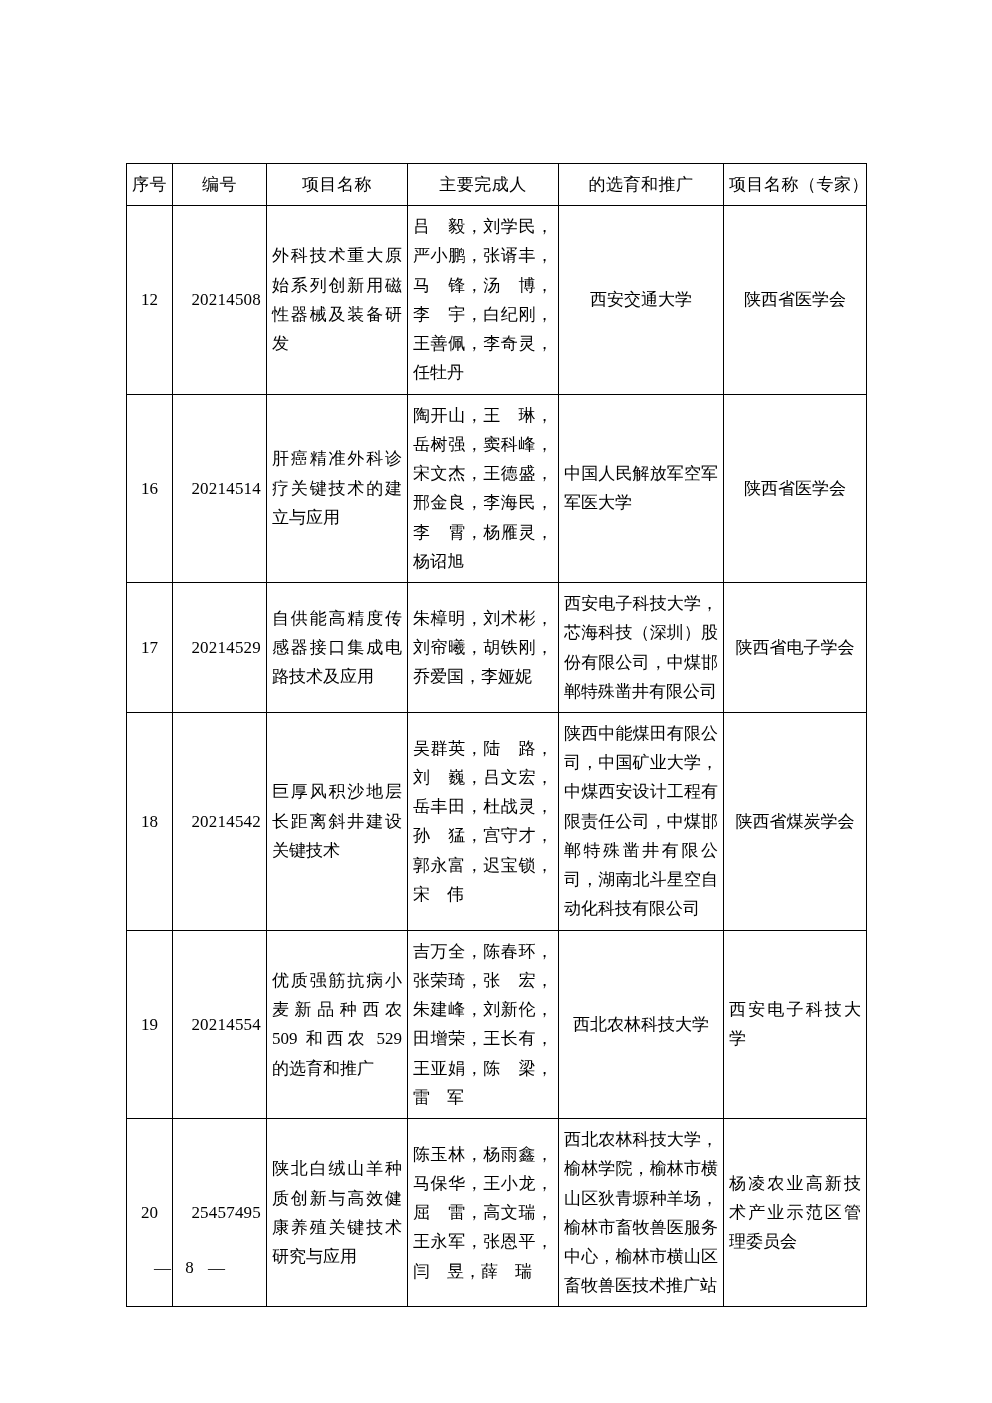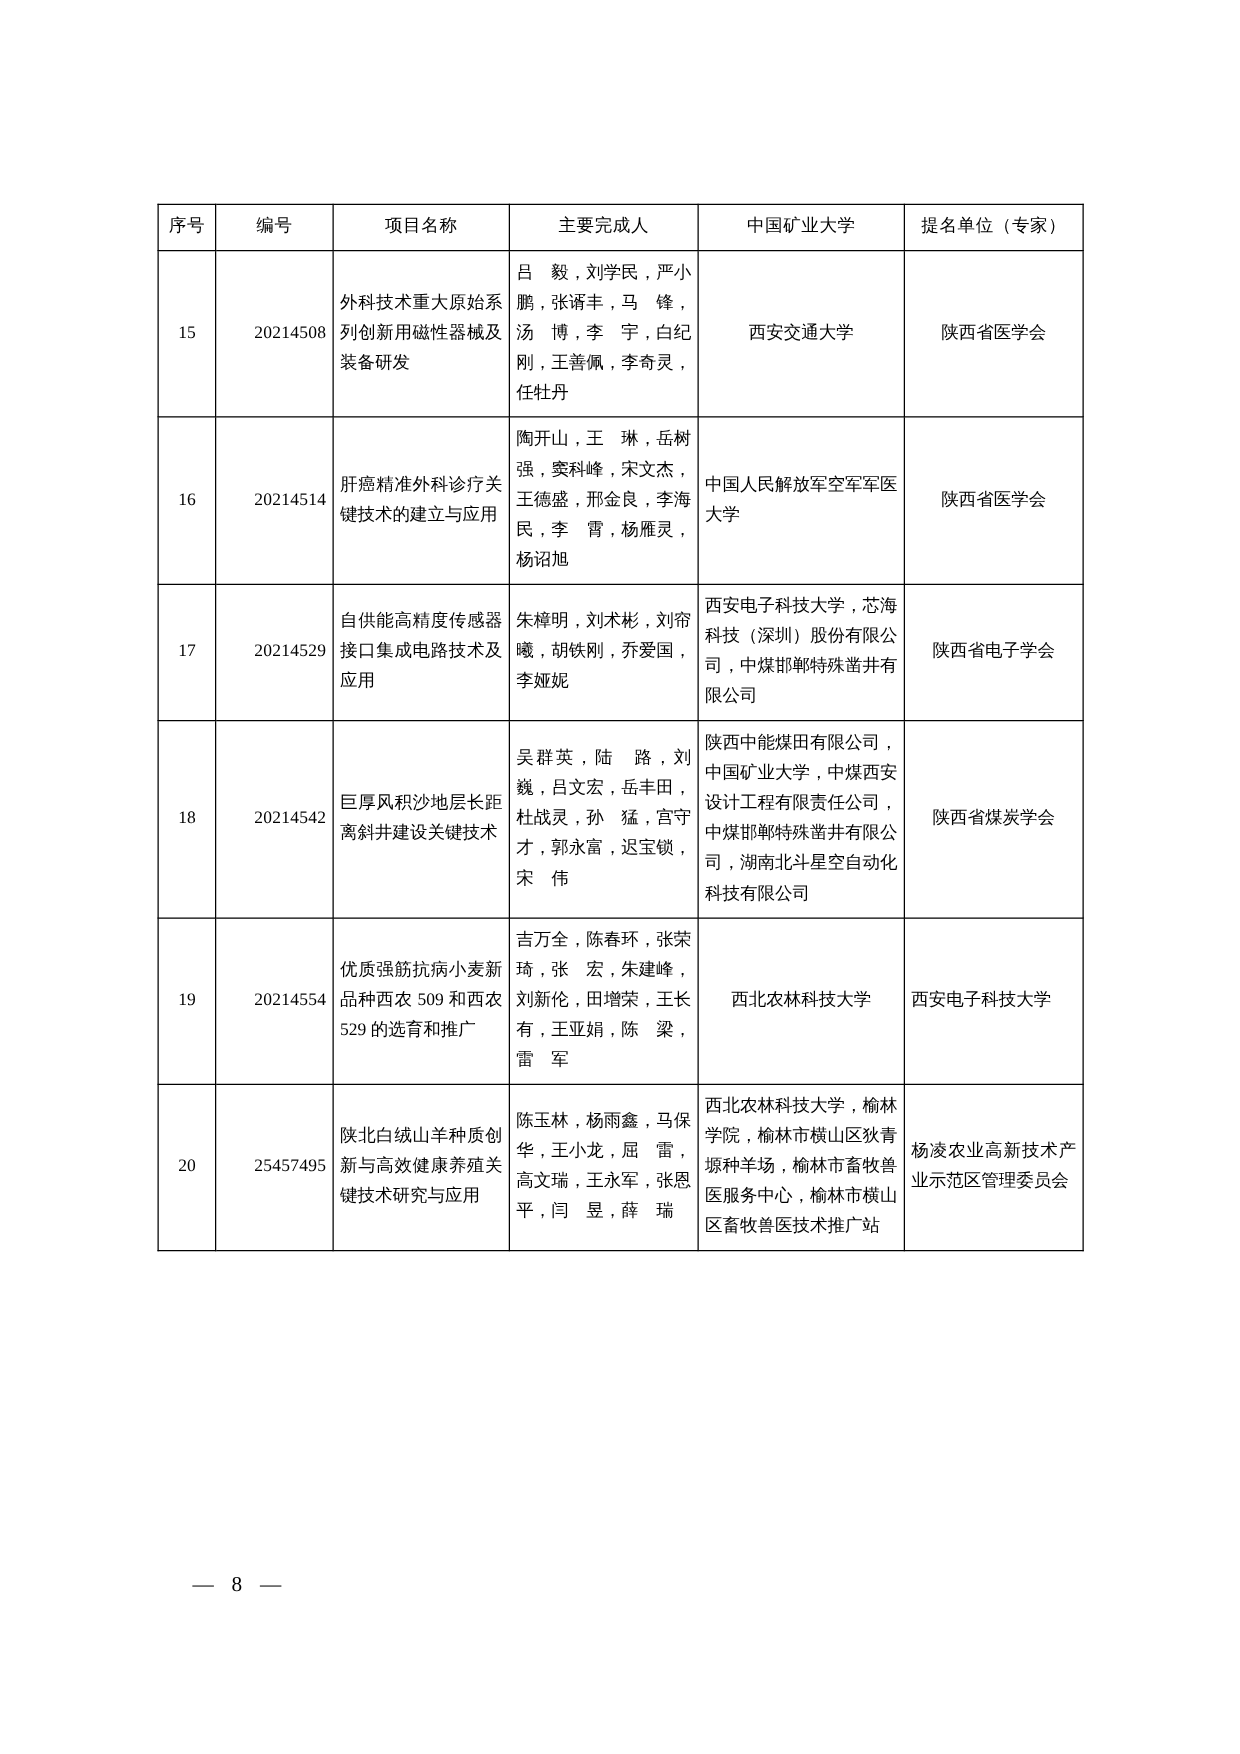--- a/index.html
+++ b/index.html
@@ -34,24 +34,23 @@
     width: 740px;
     table-layout: fixed;
     border: 1.3px solid #000;
   }
 
   table.award-table td,
   table.award-table th {
     border: 1px solid #000;
     padding: 6px 5px;
     vertical-align: middle;
-    font-size: 14px;
+    font-size: 17px;
     line-height: 1.72;
     font-weight: normal;
-    font-family: Liberation Serif, serif;
   }
 
   
   col.c-seq   { width: 46px; }
   col.c-code  { width: 94px; }
   col.c-name  { width: 141px; }
   col.c-ppl   { width: 151px; }
   col.c-org   { width: 165px; }
   col.c-nom   { width: 143px; }
 
@@ -120,27 +119,27 @@
         <col class="c-ppl">
           <col class="c-org">
           <col class="c-nom">
       </colgroup>
       <thead>
         <tr>
           <th>序号</th>
           <th>编号</th>
           <th>项目名称</th>
           <th>主要完成人</th>
-          <th>中国矿业大学</th>
-          <th>提名单位（专家）</th>
+          <th>的选育和推广</th>
+          <th>项目名称（专家）</th>
         </tr>
       </thead>
       <tbody>
         <tr>
-          <td class="seq">15</td>
+          <td class="seq">12</td>
           <td class="code">20214508</td>
           <td class="proj">外科技术重大原始系列创新用磁性器械及装备研发</td>
           <td class="ppl">吕　毅，刘学民，严小鹏，张谞丰，马　锋，汤　博，李　宇，白纪刚，王善佩，李奇灵，任牡丹</td>
           <td class="org org-center">西安交通大学</td>
           <td class="nom nom-center">陕西省医学会</td>
         </tr>
         <tr>
           <td class="seq">16</td>
           <td class="code">20214514</td>
           <td class="proj">肝癌精准外科诊疗关键技术的建立与应用</td>

